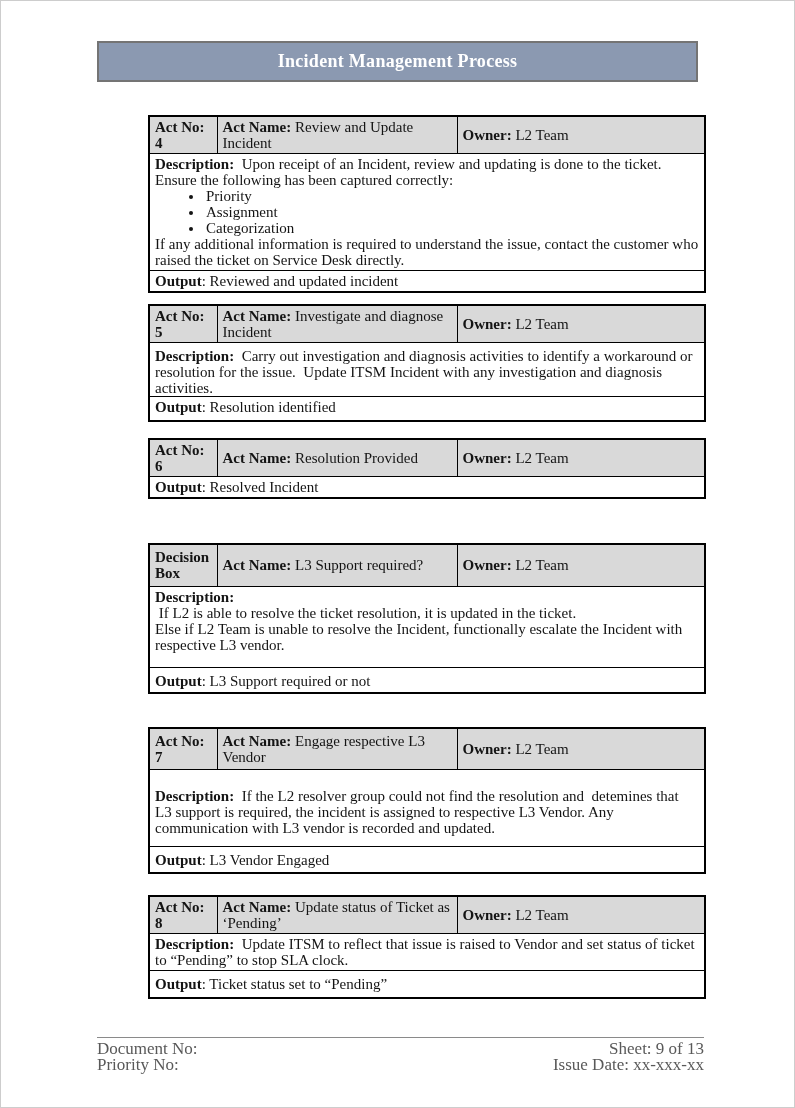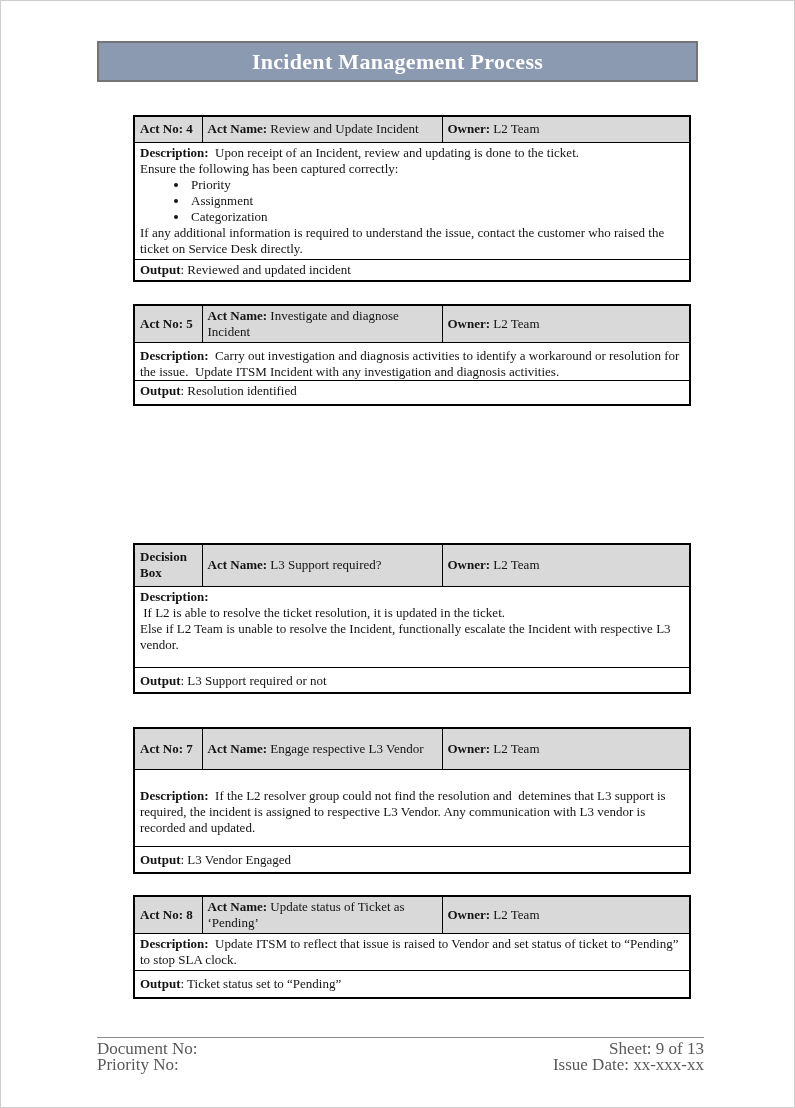--- a/index.html
+++ b/index.html
@@ -24,28 +24,28 @@
   }
   
   .banner{
     position:absolute;left:96px;top:40px;
     width:601px;height:41px;
     background:var(--banner-bg);
     border:2px solid var(--banner-border);
     display:flex;align-items:center;justify-content:center;
   }
   .banner h1{
-    color:#ffffff;font-size:22px;font-weight:bold;letter-spacing:.3px;
+    color:#ffffff;font-size:18px;font-weight:bold;letter-spacing:.3px;
   }
   
   table.act{
-    position:absolute;left:132px;width:556px;
+    position:absolute;left:147px;width:556px;
     border-collapse:collapse;table-layout:fixed;
     border:2px solid var(--table-border);
-    font-size:13px;line-height:16px;
+    font-size:15px;line-height:16px;
   }
   table.act td{
     border:1px solid var(--table-border);
     padding:2px 5px;vertical-align:top;
     overflow:hidden;
   }
   table.act tr.hdr td{
     background:var(--header-cell-bg);
     vertical-align:middle;
   }
@@ -137,20 +137,28 @@
   </tbody>
     </table>
 
   <table class="act t3">
     <colgroup>
         <col style="width:68px">
         <col style="width:240px">
         <col style="width:248px">
       </colgroup>
     <tbody>
+        <tr class="hdr">
+      <td><b class="lbl">Act No: 6</b></td>
+      <td><b class="lbl">Act Name:</b> <span>Resolution Provided</span></td>
+      <td><b class="lbl">Owner:</b> <span>L2 Team</span></td>
+    </tr>
+    <tr class="out">
+      <td class="out" colspan="3"><b class="lbl">Output</b><span class="pv">: Resolved Incident</span></td>
+    </tr>
   </tbody>
     </table>
 
   <table class="act t4">
     <colgroup>
         <col style="width:68px">
         <col style="width:240px">
         <col style="width:248px">
       </colgroup>
     <tbody>

